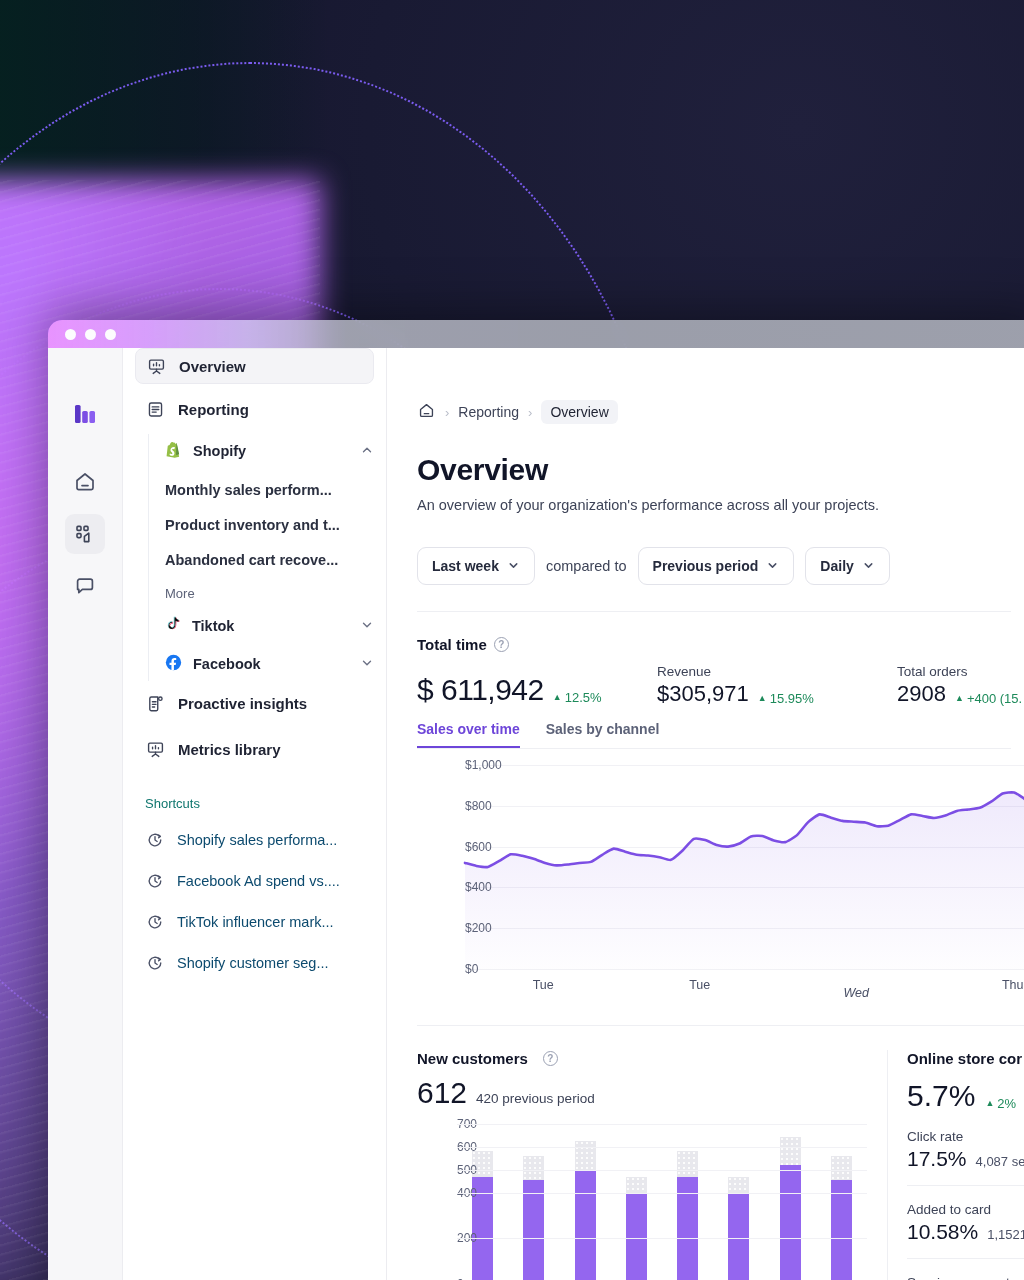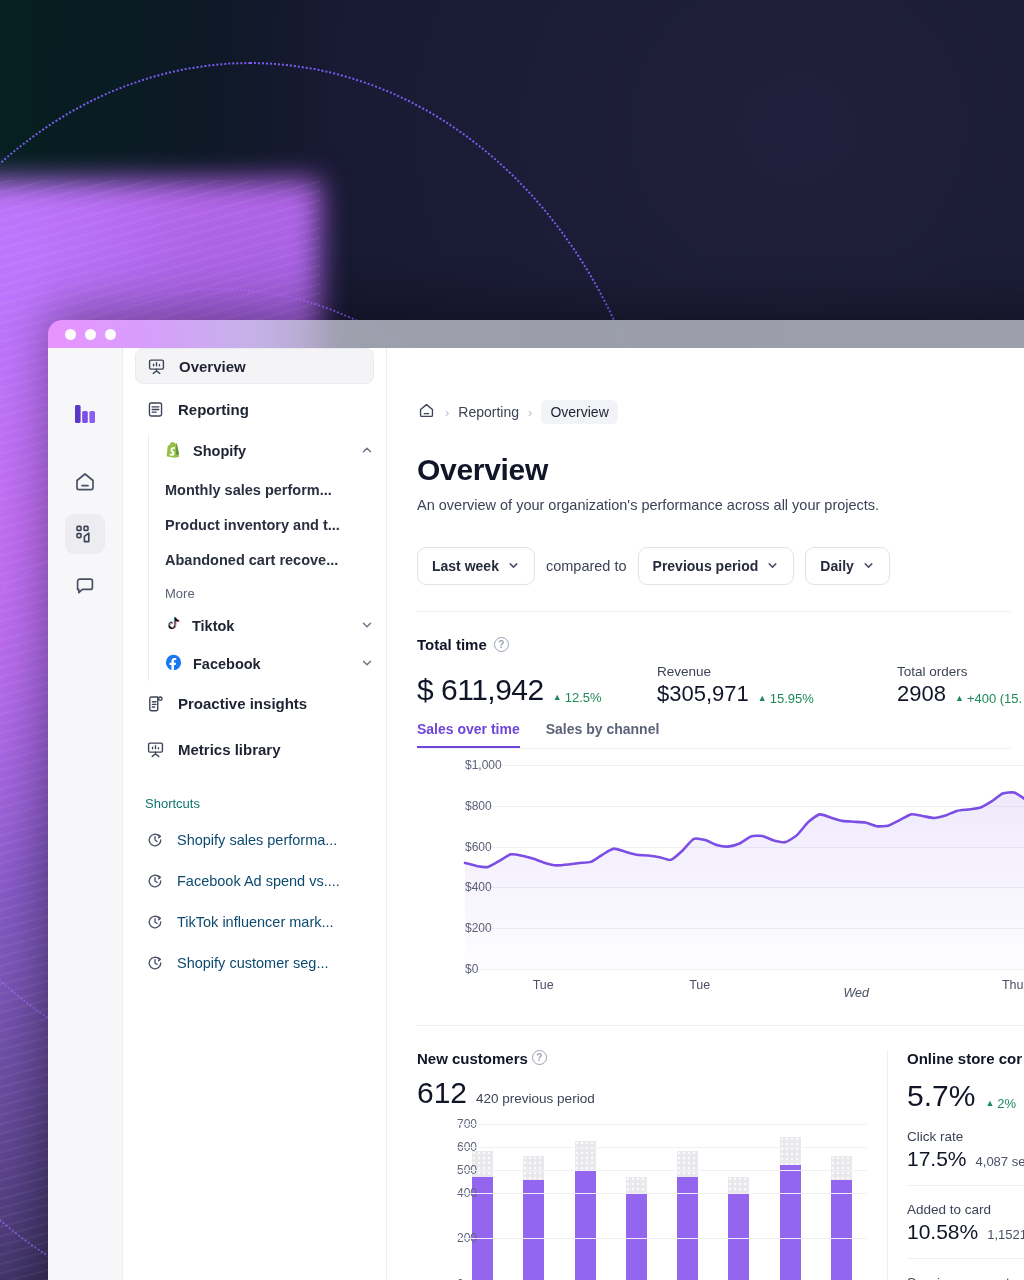--- a/index.html
+++ b/index.html
@@ -184,21 +184,21 @@
                      font-size: 12px; color: #5c6278; white-space: nowrap; }
   #line-wrap .xlab { position: absolute; top: 100%; margin-top: 9px; transform: translateX(-50%);
                      font-size: 12.5px; color: #4a5066; }
   #line-chart-area { position: absolute; left: 48px; right: 0; top: 0; bottom: 26px; }
 
   .bottom-divider { height: 1px; background: #eeeff3; margin-top: 30px; }
   #bottom { display: flex; margin-top: 24px; }
   #bottom-left { width: 470px; flex: 0 0 470px; }
   #bottom-right { flex: 1; padding-left: 19px; border-left: 1px solid #eeeff3; }
 
-  .sec-head { display: flex; align-items: flex-start; gap: 4px; }
+  .sec-head { display: flex; align-items: center; gap: 15px; }
   .sec-head .t { font-size: 15px; font-weight: 700; color: #111528; }
   #nc-val { display: flex; align-items: baseline; gap: 9px; margin-top: 9px; }
   #nc-val .big { font-size: 30px; color: #111528; }
   #nc-val .prev { font-size: 13.5px; color: #3d4357; }
 
   #bar-wrap { position: relative; margin-top: 14px; width: 450px; height: 160px; }
   #bar-wrap .ylab { position: absolute; right: 100%; margin-right: 9px; transform: translateY(-50%);
                     font-size: 12px; color: #5c6278; }
   #bar-area { position: absolute; left: 40px; right: 0; top: 0; bottom: 0; display: flex;
               align-items: flex-end; justify-content: space-around; }

